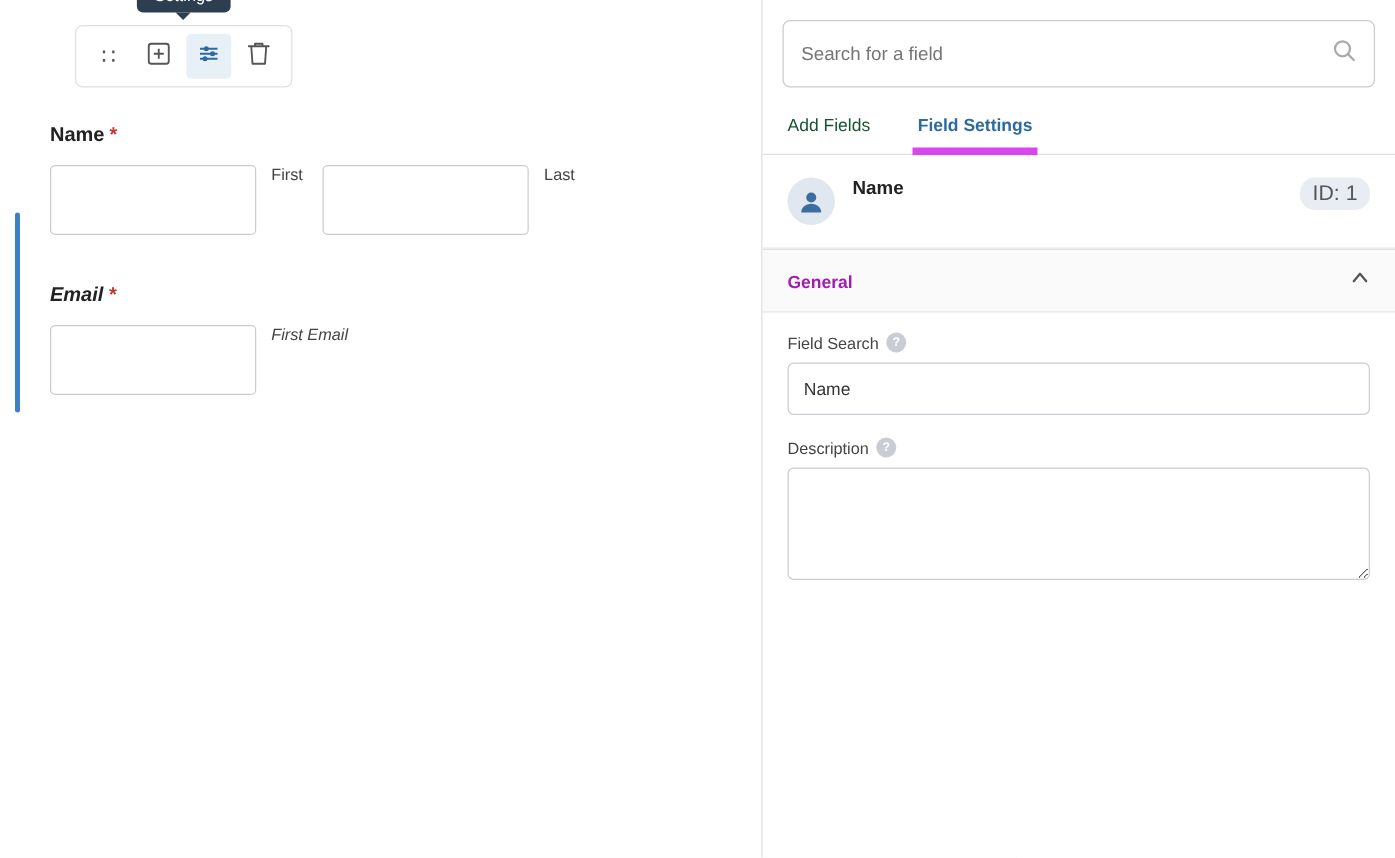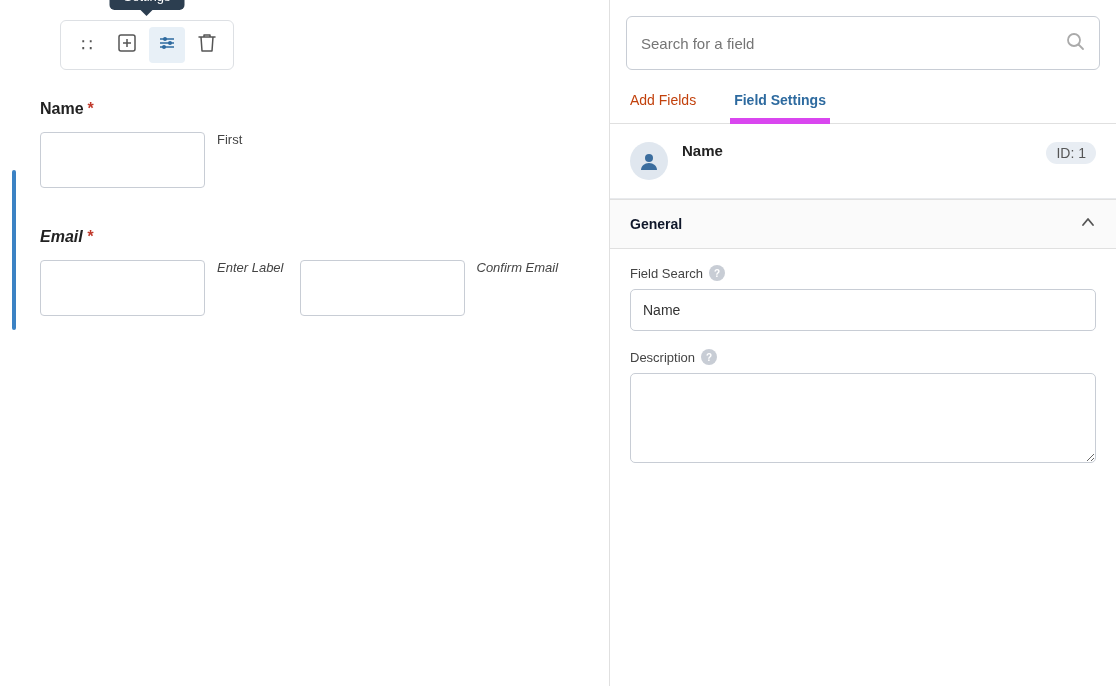--- a/index.html
+++ b/index.html
@@ -171,21 +171,21 @@
     
     .tabs {
       display: flex;
       border-bottom: 1px solid #e0e0e0;
       padding: 0 16px;
       gap: 30px;
     }
     .tab {
       padding: 10px 4px;
       font-size: 14px;
-      color: #c2410c;
+      color: #14532d;
       cursor: pointer;
       border-bottom: 3px solid transparent;
       margin-bottom: -1px;
     }
     .tab.active {
       color: #2d6a9f;
       border-bottom: 6px solid #d946ef;
       font-weight: 600;
     }
 
@@ -222,21 +222,21 @@
     }
     .field-info-desc {
       font-size: 13px;
       color: #666;
       line-height: 1.5;
     }
 
     .field-id-badge {
       background: #e8edf3;
       color: #555;
-      font-size: 14px;
+      font-size: 17px;
       padding: 3px 10px;
       border-radius: 12px;
       white-space: nowrap;
       flex-shrink: 0;
     }
 
     
     .general-section {
       border: 1px solid #e0e0e0;
       border-radius: 0;
@@ -249,21 +249,21 @@
       display: flex;
       align-items: center;
       justify-content: space-between;
       padding: 14px 20px;
       cursor: pointer;
       background: #fafafa;
     }
     .general-header-title {
       font-size: 14px;
       font-weight: 600;
-      color: #0f172a;
+      color: #a21caf;
     }
     .chevron-up {
       font-size: 16px;
       color: #555;
     }
 
     
     .settings-content {
       padding: 16px 20px;
       overflow-y: auto;
@@ -369,36 +369,36 @@
   <div class="form-section">
     <div class="field-label">
       <span>Name</span>
       <span class="required-star">*</span>
     </div>
     <div class="field-inputs">
       <div class="field-input-group">
         <div class="field-input-box"></div>
         <span class="field-input-sublabel">First</span>
       </div>
+      <div class="field-input-group">
+        <div class="field-input-box"></div>
+        <span class="field-input-sublabel">Last</span>
+      </div>
     </div>
   </div>
 
   <div class="form-section" style="margin-top: 40px; font-style: italic;">
     <div class="field-label">
       <span>Email</span>
       <span class="required-star">*</span>
     </div>
     <div class="field-inputs">
       <div class="field-input-group">
         <div class="field-input-box"></div>
-        <span class="field-input-sublabel">Enter Label</span>
-      </div>
-      <div class="field-input-group">
-        <div class="field-input-box"></div>
-        <span class="field-input-sublabel">Confirm Email</span>
+        <span class="field-input-sublabel">First Email</span>
       </div>
     </div>
   </div>
 
 </div>
 
 <div class="right-panel">
 
   <div class="search-bar">
     <input type="text" placeholder="Search for a field" style="">

